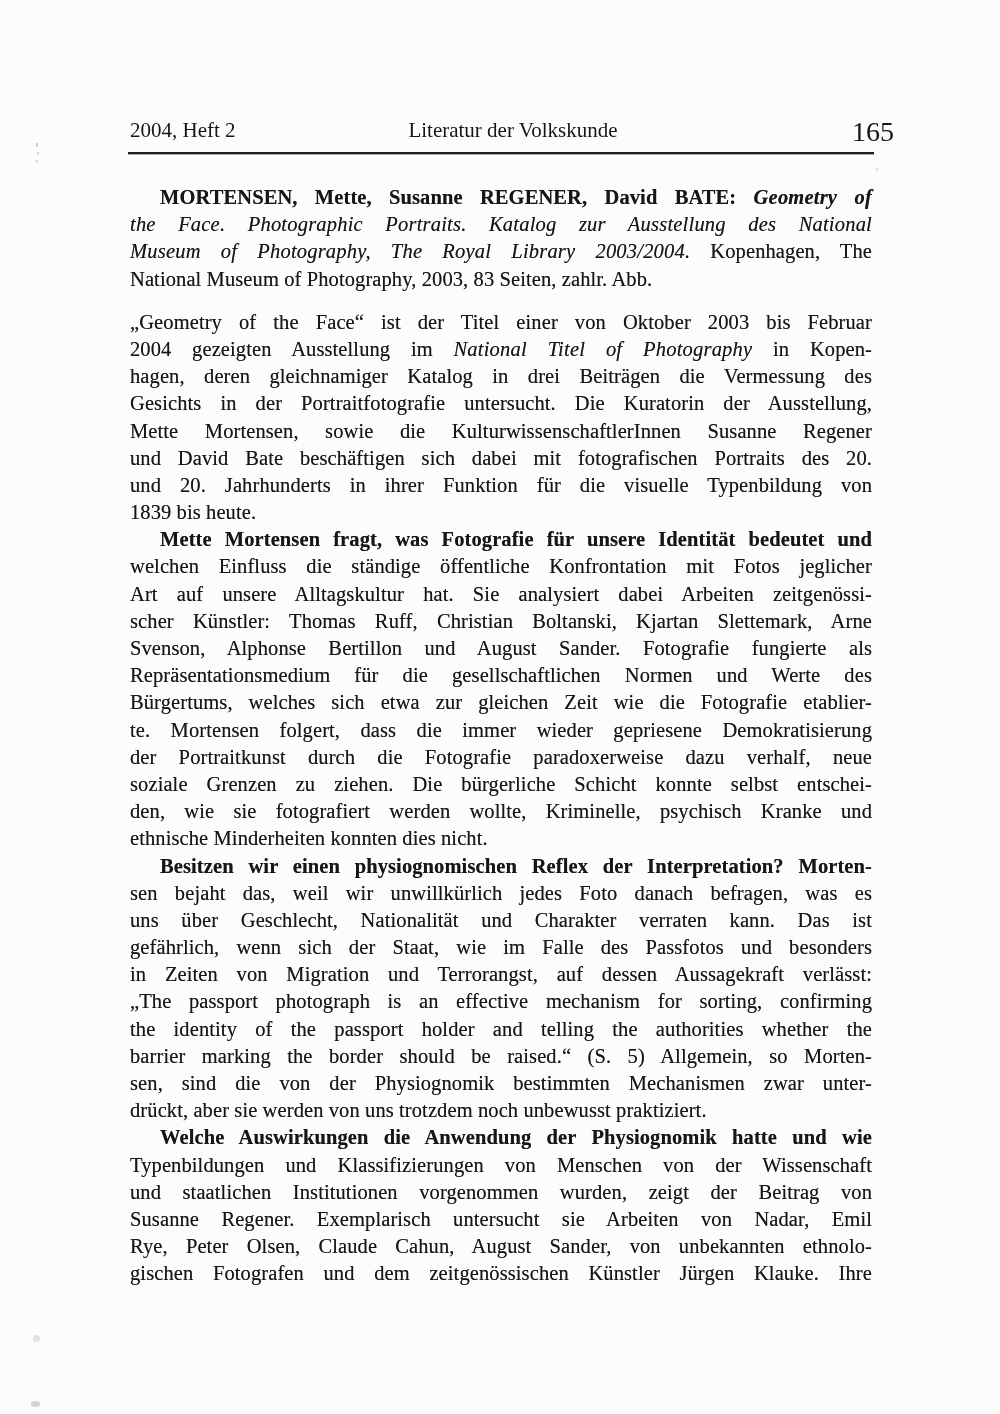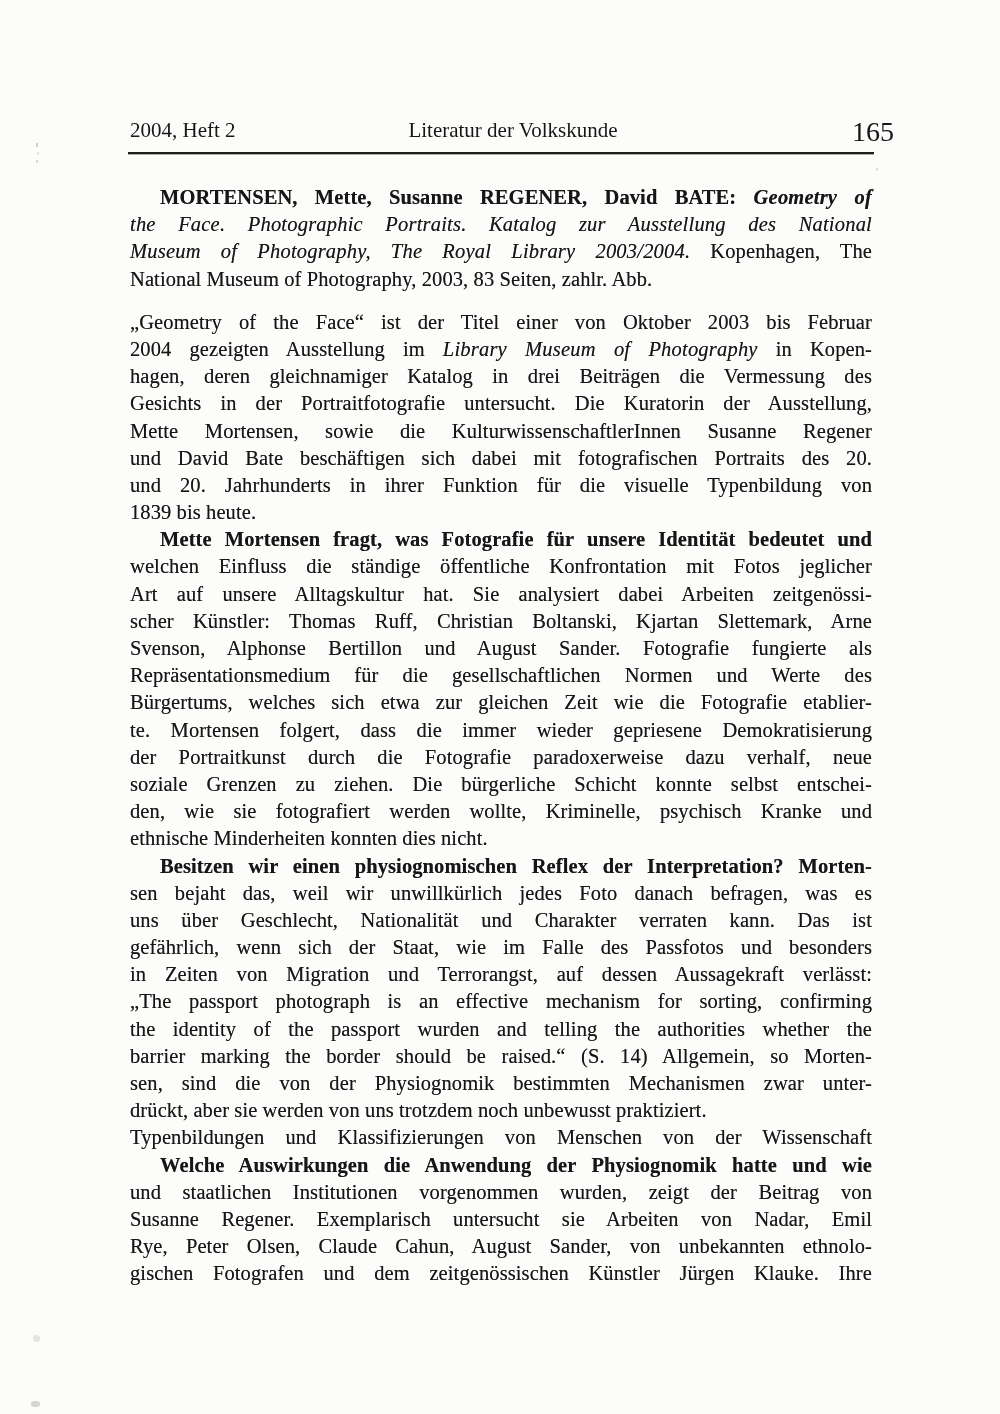--- a/index.html
+++ b/index.html
@@ -71,21 +71,21 @@
 
   <div class="page-body">
       <div class="paragraph">
         <div class="line indent"><span>MORTENSEN, Mette, Susanne REGENER, David BATE: </span><em>Geometry of</em></div>
         <div class="line"><em>the Face. Photographic Portraits. Katalog zur Ausstellung des National</em></div>
         <div class="line"><em>Museum of Photography, The Royal Library 2003/2004.</em><span> Kopenhagen, The</span></div>
         <div class="line last"><span>National Museum of Photography, 2003, 83 Seiten, zahlr. Abb.</span></div>
       </div>
       <div class="paragraph space-before">
         <div class="line"><span>„Geometry of the Face“ ist der Titel einer von Oktober 2003 bis Februar</span></div>
-        <div class="line"><span>2004 gezeigten Ausstellung im </span><em>Library Museum of Photography</em><span> in Kopen-</span></div>
+        <div class="line"><span>2004 gezeigten Ausstellung im </span><em>National Titel of Photography</em><span> in Kopen-</span></div>
         <div class="line"><span>hagen, deren gleichnamiger Katalog in drei Beiträgen die Vermessung des</span></div>
         <div class="line"><span>Gesichts in der Portraitfotografie untersucht. Die Kuratorin der Ausstellung,</span></div>
         <div class="line"><span>Mette Mortensen, sowie die KulturwissenschaftlerInnen Susanne Regener</span></div>
         <div class="line"><span>und David Bate beschäftigen sich dabei mit fotografischen Portraits des 20.</span></div>
         <div class="line"><span>und 20. Jahrhunderts in ihrer Funktion für die visuelle Typenbildung von</span></div>
         <div class="line last"><span>1839 bis heute.</span></div>
       </div>
       <div class="paragraph">
         <div class="line indent"><span>Mette Mortensen fragt, was Fotografie für unsere Identität bedeutet und</span></div>
         <div class="line"><span>welchen Einfluss die ständige öffentliche Konfrontation mit Fotos jeglicher</span></div>
@@ -100,28 +100,28 @@
         <div class="line"><span>den, wie sie fotografiert werden wollte, Kriminelle, psychisch Kranke und</span></div>
         <div class="line last"><span>ethnische Minderheiten konnten dies nicht.</span></div>
       </div>
       <div class="paragraph">
         <div class="line indent"><span>Besitzen wir einen physiognomischen Reflex der Interpretation? Morten-</span></div>
         <div class="line"><span>sen bejaht das, weil wir unwillkürlich jedes Foto danach befragen, was es</span></div>
         <div class="line"><span>uns über Geschlecht, Nationalität und Charakter verraten kann. Das ist</span></div>
         <div class="line"><span>gefährlich, wenn sich der Staat, wie im Falle des Passfotos und besonders</span></div>
         <div class="line"><span>in Zeiten von Migration und Terrorangst, auf dessen Aussagekraft verlässt:</span></div>
         <div class="line"><span>„The passport photograph is an effective mechanism for sorting, confirming</span></div>
-        <div class="line"><span>the identity of the passport wurden and telling the authorities whether the</span></div>
-        <div class="line"><span>barrier marking the border should be raised.“ (S. 14) Allgemein, so Morten-</span></div>
+        <div class="line"><span>the identity of the passport holder and telling the authorities whether the</span></div>
+        <div class="line"><span>barrier marking the border should be raised.“ (S. 5) Allgemein, so Morten-</span></div>
         <div class="line"><span>sen, sind die von der Physiognomik bestimmten Mechanismen zwar unter-</span></div>
         <div class="line last"><span>drückt, aber sie werden von uns trotzdem noch unbewusst praktiziert.</span></div>
       </div>
       <div class="paragraph">
+        <div class="line indent"><span>Welche Auswirkungen die Anwendung der Physiognomik hatte und wie</span></div>
         <div class="line"><span>Typenbildungen und Klassifizierungen von Menschen von der Wissenschaft</span></div>
-        <div class="line indent"><span>Welche Auswirkungen die Anwendung der Physiognomik hatte und wie</span></div>
         <div class="line"><span>und staatlichen Institutionen vorgenommen wurden, zeigt der Beitrag von</span></div>
         <div class="line"><span>Susanne Regener. Exemplarisch untersucht sie Arbeiten von Nadar, Emil</span></div>
         <div class="line"><span>Rye, Peter Olsen, Claude Cahun, August Sander, von unbekannten ethnolo-</span></div>
         <div class="line"><span>gischen Fotografen und dem zeitgenössischen Künstler Jürgen Klauke. Ihre</span></div>
       </div>
     </div>
 
   <div class="artifact art-1"></div>
   <div class="artifact art-2"></div>
   <div class="artifact art-3"></div>

